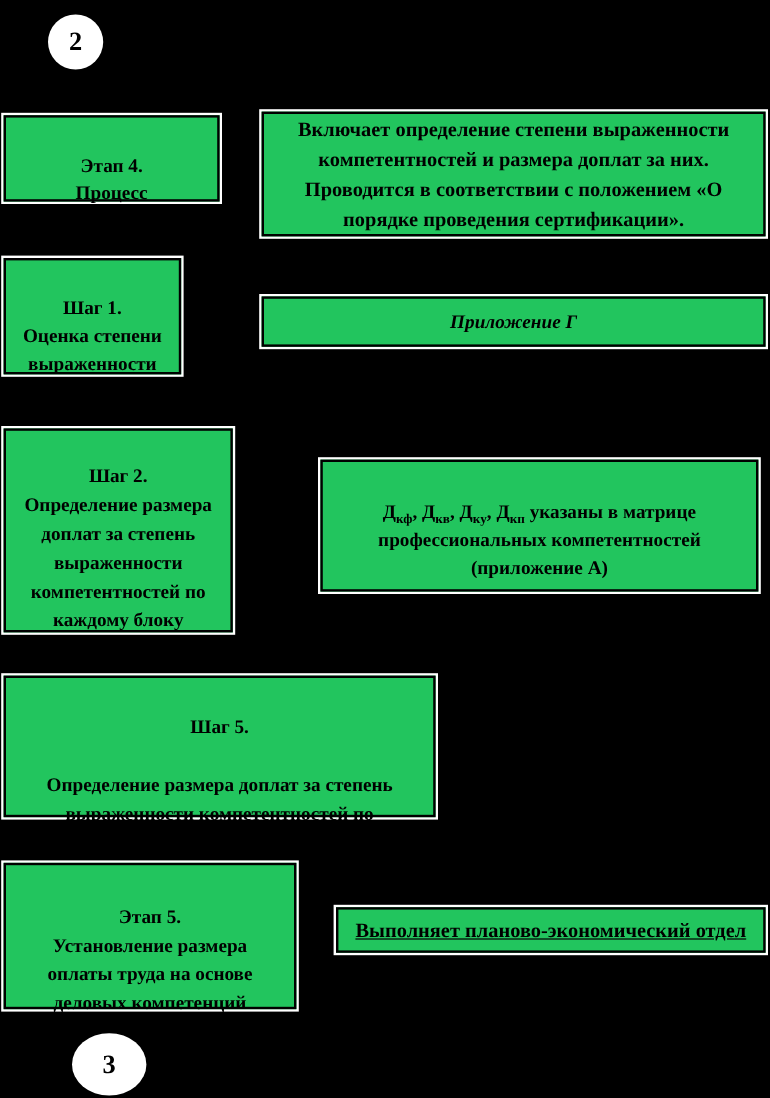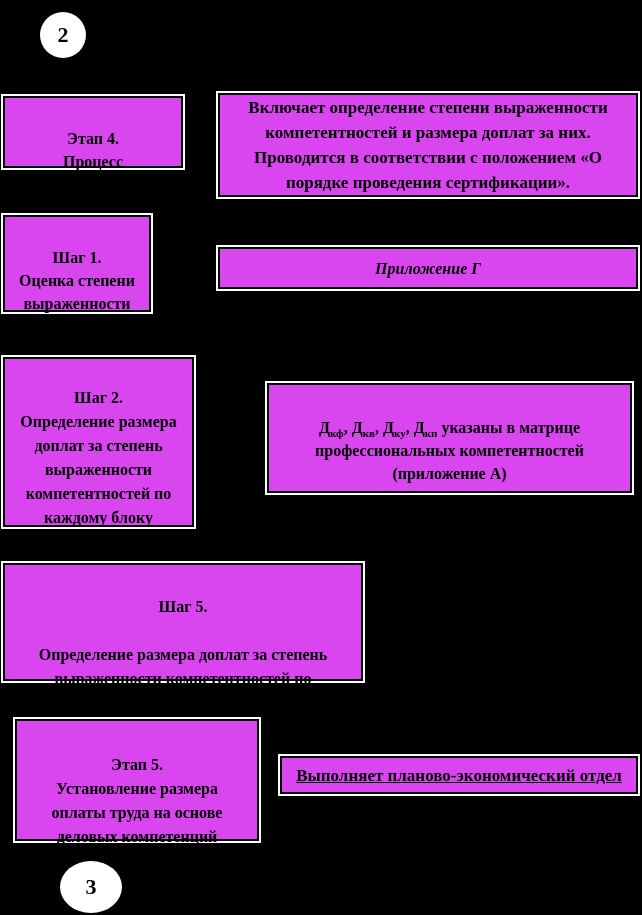--- a/index.html
+++ b/index.html
@@ -10,21 +10,21 @@
     position: relative;
     overflow: hidden;
   }
   .canvas {
     position: absolute; left: 0; top: 0;
     width: 642px; height: 915px;
     background: #000000;
   }
   .box {
     position: absolute;
-    background: #d946ef;
+    background: #22c55e;
     border: 2px solid #000000;
     box-shadow: 0 0 0 2px #ffffff;
     box-sizing: border-box;
     color: #000000;
     font-weight: bold;
     text-align: center;
     white-space: pre-line;
   }
   .circle {
     position: absolute;
@@ -89,21 +89,21 @@
   </div>
   <div class="box t16 leftalign note-dk" style="left:267px; top:383px; width:365px; height:110px;">
     <span><span>Д</span><sub>кф</sub>, <span>Д</span><sub>кв</sub>, <span>Д</span><sub>ку</sub>, <span>Д</span><sub>кп</sub> указаны в матрице профессиональных компетентностей (приложение А)</span>
   </div>
 
   <div class="box t16" style="left:3px; top:563px; width:360px; height:118px; padding-top:6px; line-height:24px;">
     <div>Шаг 5.</div>
     <div style="padding:0 4px;">Определение размера доплат за степень выраженности компетентностей по результатам сертификации (<span>Д</span><sub>к</sub>)</div>
   </div>
 
-  <div class="box t16" style="left:3px; top:719px; width:244px; height:122px; padding-top:8px; line-height:24px;margin-left:12px;">
+  <div class="box t16" style="left:3px; top:719px; width:244px; height:122px; padding-top:8px; line-height:24px;">
     <span>Этап 5.
 Установление размера
 оплаты труда на основе
 деловых компетенций</span>
   </div>
   <div class="box t17 vcenter" style="left:280px; top:756px; width:358px; height:38px;text-decoration:underline;">
     <span>Выполняет планово-экономический отдел</span>
   </div>
 
   <div class="circle" style="left:60px; top:861px; width:62px; height:52px;">

